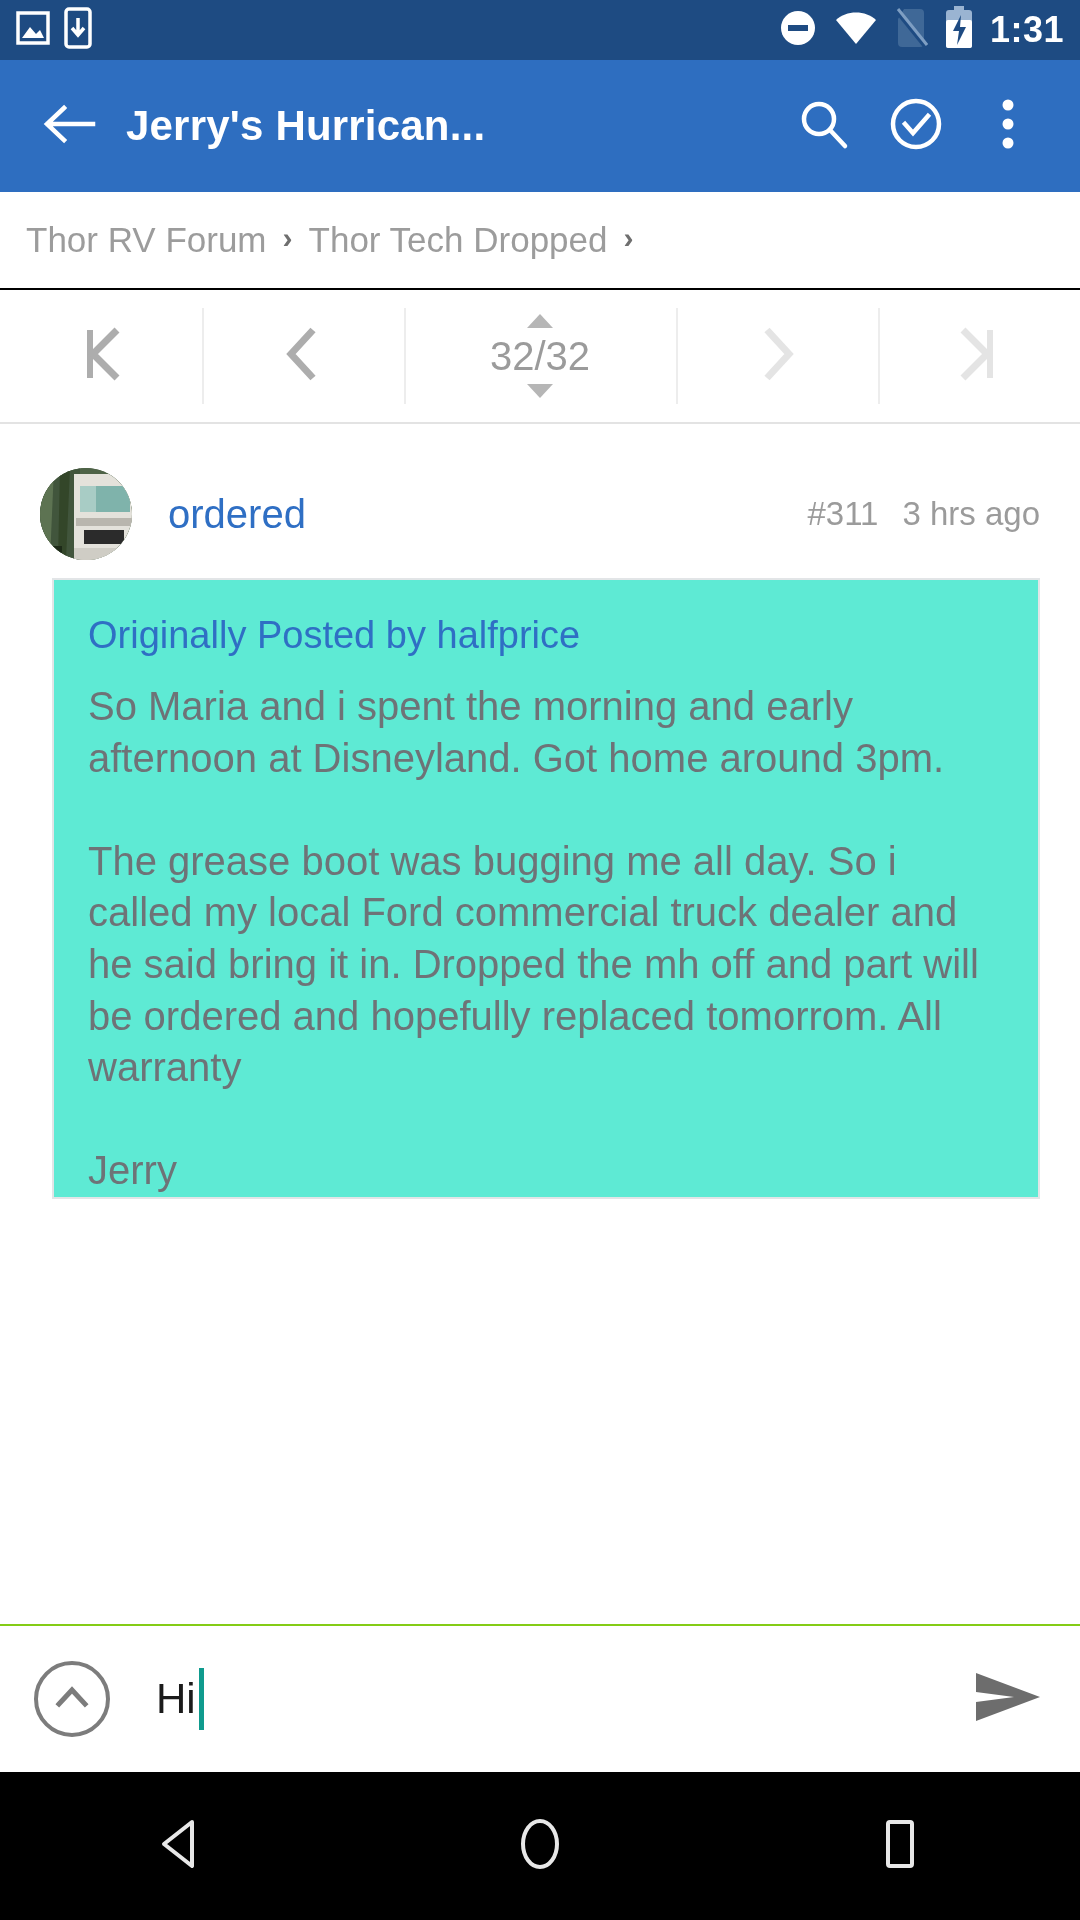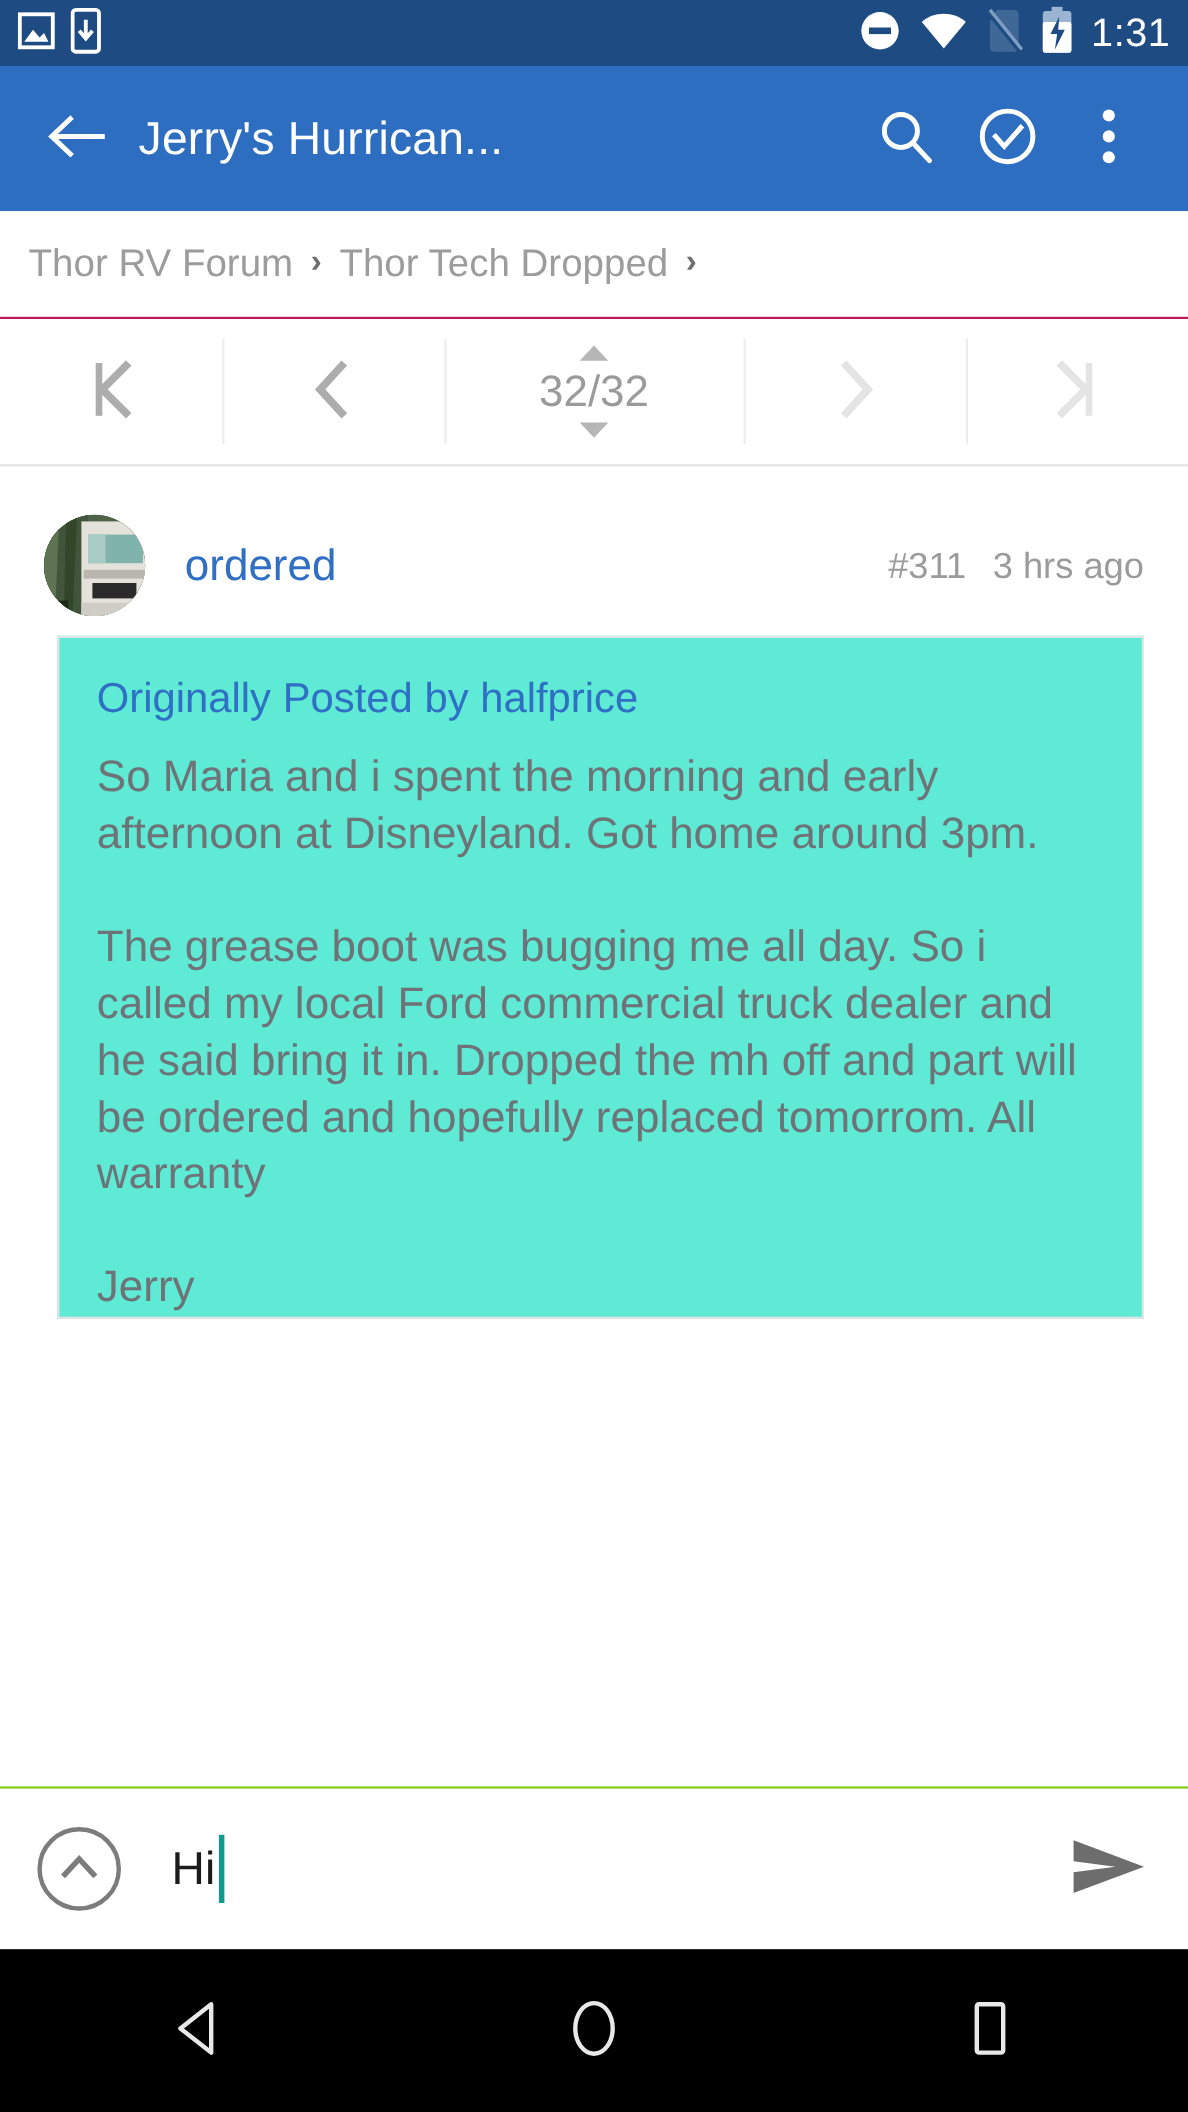--- a/index.html
+++ b/index.html
@@ -11,40 +11,40 @@
   }
   #app { position:relative; width:1080px; height:1920px; background:#fff; }
 
   
   .statusbar {
     height:60px; background:#1e4b82; display:flex; align-items:center;
     padding:0 16px; color:#ffffff;
   }
   .sb-left { display:flex; align-items:center; gap:14px; }
   .sb-right { margin-left:auto; display:flex; align-items:center; gap:16px; }
-  .sb-time { font-size:36px; font-weight:400; letter-spacing:0.5px; color:#fff; line-height:1; }
+  .sb-time { font-size:36px; font-weight:700; letter-spacing:0.5px; color:#fff; line-height:1; }
   .sb-ico { display:block; }
 
   
   .appbar {
     height:132px; background:#2e6ec0; display:flex; align-items:center;
     padding:0 26px; gap:0;
   }
   .ab-back { width:86px; display:flex; align-items:center; justify-content:center; }
   .ab-title {
-    flex:1; color:#ffffff; font-size:42px; font-weight:400;
+    flex:1; color:#ffffff; font-size:42px; font-weight:700;
     white-space:nowrap; overflow:hidden; padding-left:14px; letter-spacing:0.2px;
   }
   .ab-act { width:92px; display:flex; align-items:center; justify-content:center; }
 
   
   .crumbbar {
     height:98px; background:#ffffff; display:flex; align-items:center;
     padding:0 26px; overflow:hidden; white-space:nowrap;
-    border-bottom:2px solid #be185d;
+    border-bottom:2px solid #000000;
   }
   .crumb { color:#9c9c9c; font-size:35px; flex:none; }
   .crumb-sep {
     color:#6f6f6f; font-size:30px; font-weight:700; flex:none;
     padding:0 16px; position:relative; top:-2px;
   }
 
   
   .pager { height:134px; display:flex; align-items:stretch; background:#fff;
            border-bottom:2px solid #e3e3e3; }

